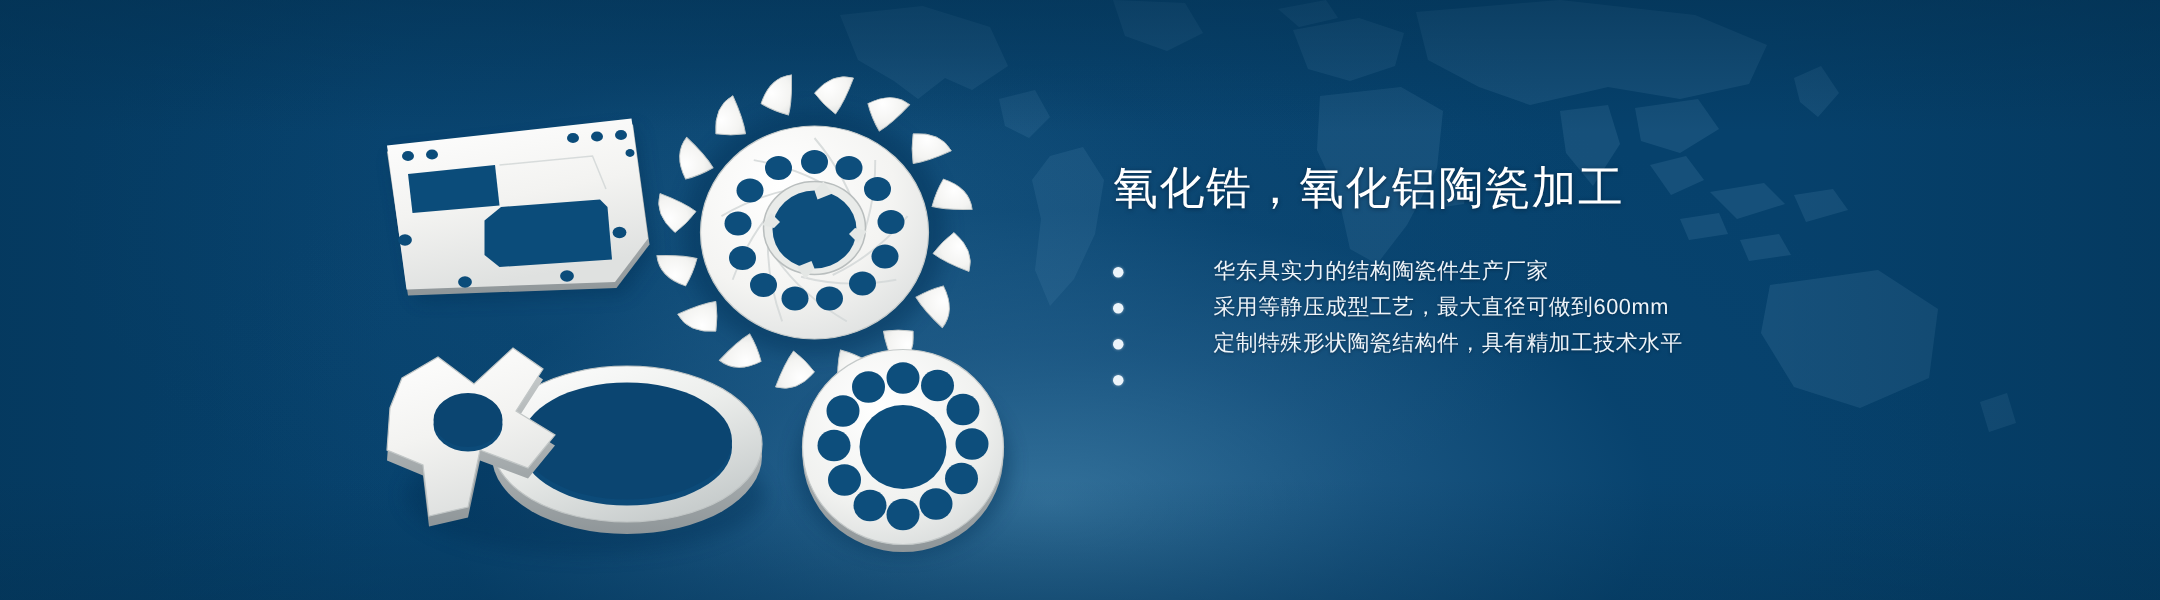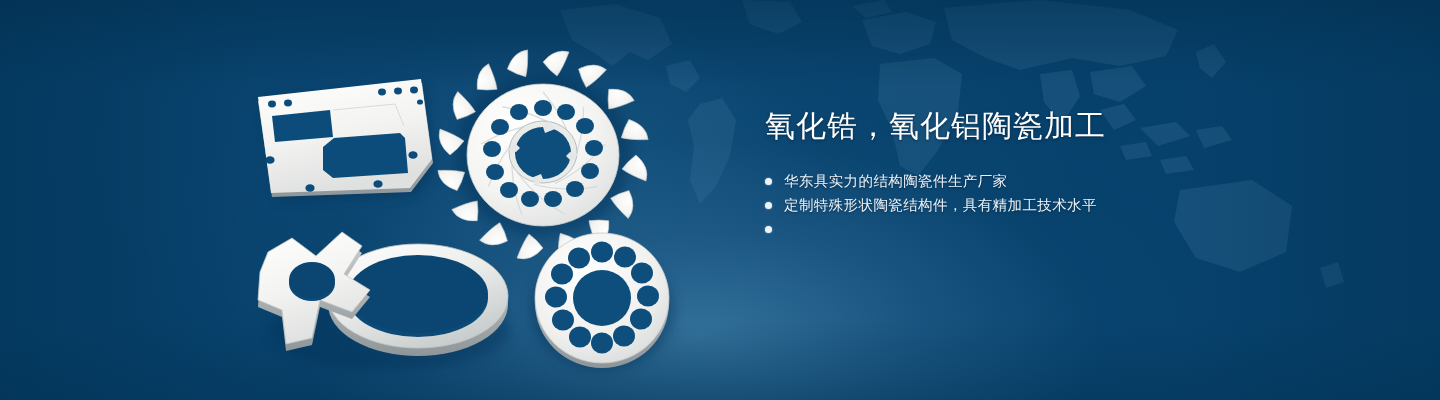--- a/index.html
+++ b/index.html
@@ -64,21 +64,21 @@
     position: absolute;
     left: 0;
     top: 0;
     width: 760px;
     height: 400px;
   }
 
   
   .content {
     position: absolute;
-    left: 765px;
+    left: 742px;
     top: 108px;
     width: 620px;
   }
   .title {
     color: #ffffff;
     font-size: 30px;
     line-height: 36px;
     letter-spacing: 1px;
     font-weight: 400;
     text-shadow: 0 1px 3px rgba(0,20,40,0.55);
@@ -87,20 +87,21 @@
   .bullets {
     margin-top: 25px;
     list-style: none;
     padding: 0;
   }
   .bullet {
     display: flex;
     align-items: center;
     height: 24px;
     margin-bottom: 0px;
+    gap: 48px;
   }
   .dot {
     width: 7px;
     height: 7px;
     border-radius: 50%;
     background: #ecf4fa;
     flex: 0 0 auto;
     margin-right: 12px;
     box-shadow: 0 0 2px rgba(255,255,255,0.5);
   }
@@ -334,20 +335,24 @@
 
   <div class="content">
     <div class="title">氧化锆，氧化铝陶瓷加工</div>
     <ul class="bullets">
       <li class="bullet">
         <span class="dot"></span>
         <span class="bullet-text">华东具实力的结构陶瓷件生产厂家</span>
       </li>
       <li class="bullet">
         <span class="dot"></span>
+        <span class="bullet-text">采用等静压成型工艺，最大直径可做到600mm</span>
+      </li>
+      <li class="bullet">
+        <span class="dot"></span>
         <span class="bullet-text">定制特殊形状陶瓷结构件，具有精加工技术水平</span>
       </li>
       <li class="bullet">
         <span class="dot"></span>
       </li>
     </ul>
   </div>
 
 </div>
 

